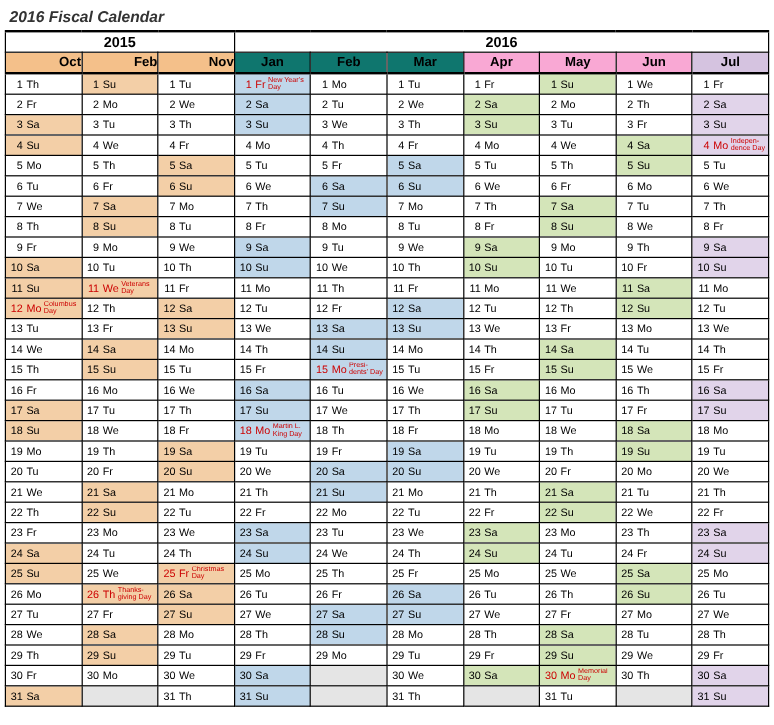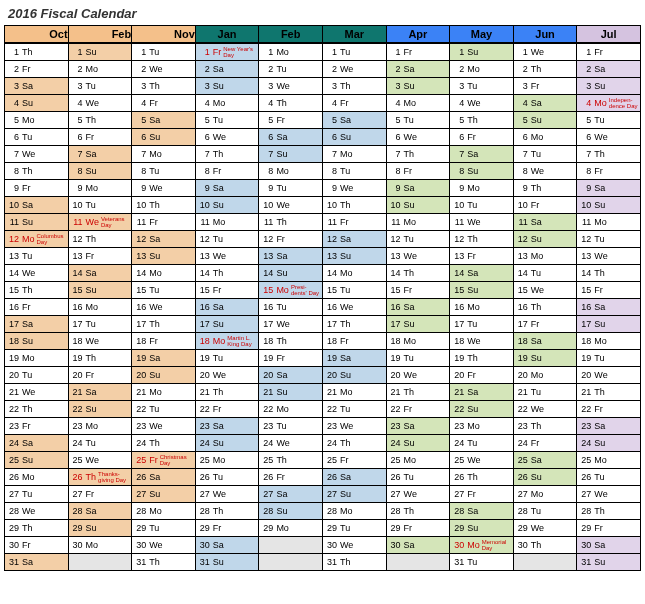--- a/index.html
+++ b/index.html
@@ -68,37 +68,41 @@
     padding-left: 2px;
     white-space: normal;
     overflow: hidden;
   }
   .red { color: #c00 !important; }
   .red .num, .red .dow { color: #c00; }
 
   
   .bg-orange { background: #f4c08a; text-align: right; }
   .bg-blue   { background: #0f766e; }
-  .bg-green  { background: #3b82f6; }
+  .bg-green  { background: #f9a8d4; }
   .bg-purple { background: #d5c3e0; margin-left: 12px; }
 
   
   .sh-orange { background: #f3cfa7; }
   .sh-blue   { background: #c0d7ea; }
   .sh-green  { background: #d4e5b9; }
   .sh-purple { background: #e1d4ea; }
   .sh-gray   { background: #e5e5e5; }
 </style>
 </head>
 <body>
 
 <div class="title">2016 Fiscal Calendar</div>
 
 <table>
   <thead>
+    <tr>
+      <th class="year-head" colspan="3">2015</th>
+      <th class="year-head" colspan="7">2016</th>
+    </tr>
     <tr id="month-row">
         <th class="month-head bg-orange">Oct</th>
         <th class="month-head bg-orange">Feb</th>
         <th class="month-head bg-orange">Nov</th>
         <th class="month-head bg-blue">Jan</th>
         <th class="month-head bg-blue">Feb</th>
         <th class="month-head bg-blue">Mar</th>
         <th class="month-head bg-green">Apr</th>
         <th class="month-head bg-green">May</th>
         <th class="month-head bg-green">Jun</th>

